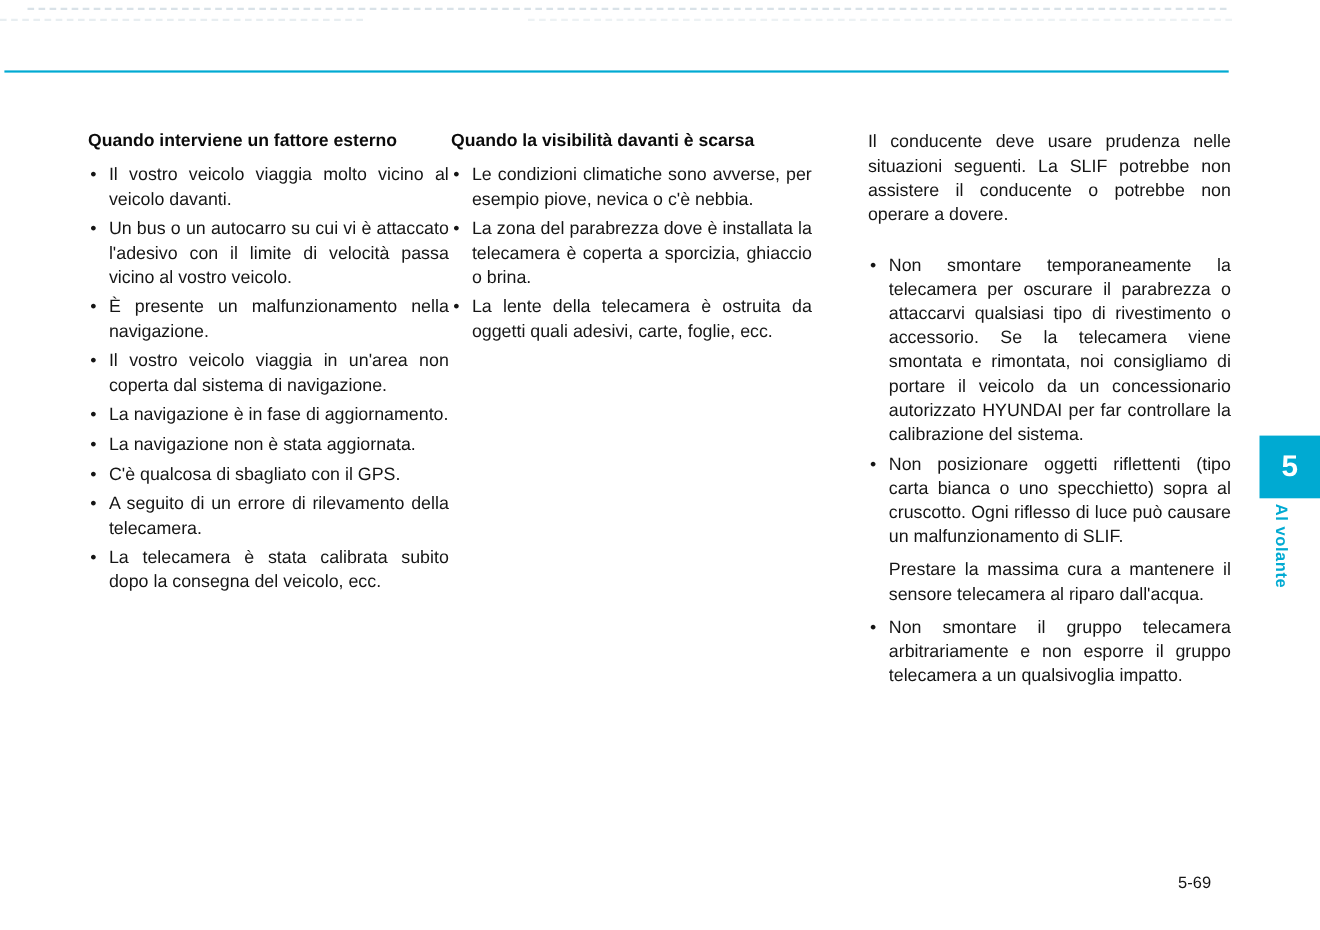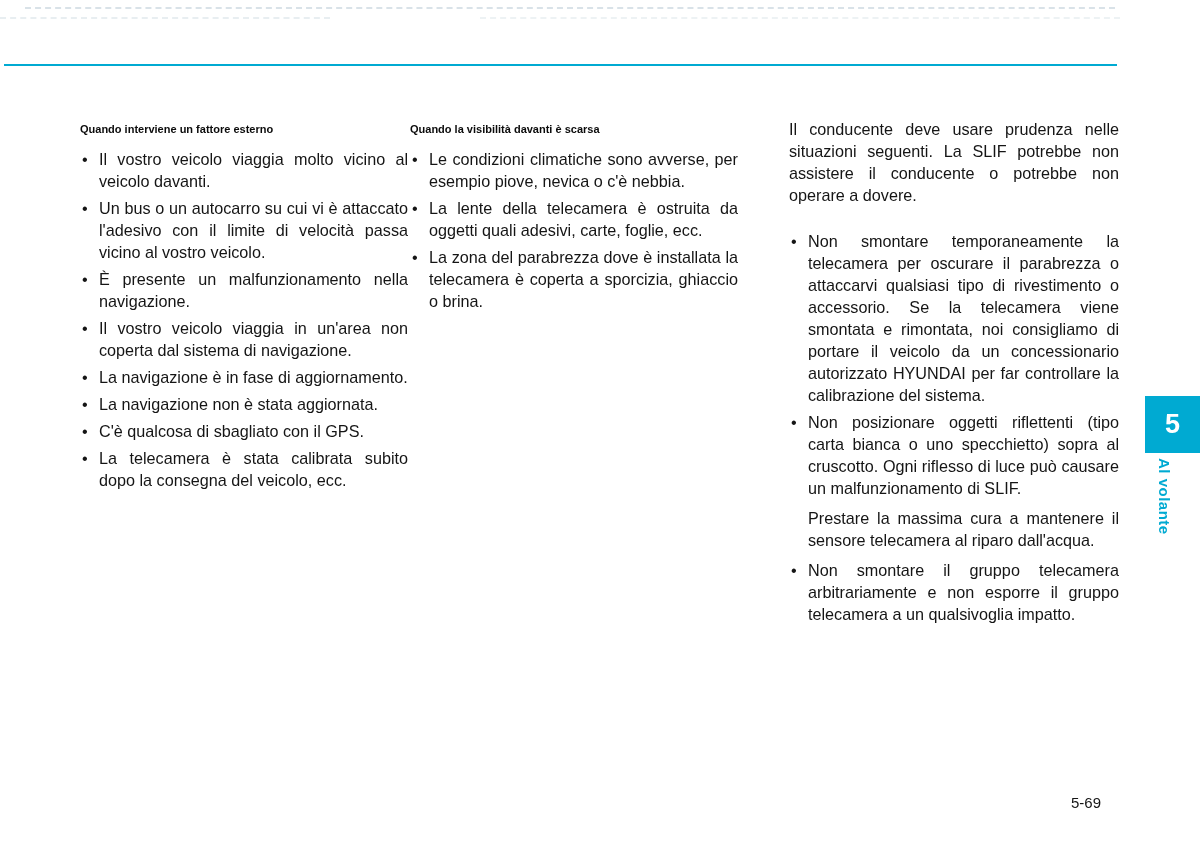--- a/index.html
+++ b/index.html
@@ -51,21 +51,21 @@
     text-align: justify;
     font-size: 16.2px;
     line-height: 22px;
   }
   .col1 { left: 80px;  width: 328px; }
   .col2 { left: 410px; width: 328px; }
   .col3 { left: 789px; width: 330px; }
 
   .col h2 {
     margin: 0 0 8px 0;
-    font-size: 11px;
+    font-size: 16px;
     line-height: 22px;
     font-weight: bold;
     text-align: justify;
     color: #0b0b0b;
   }
 
   .col ul {
     list-style: none;
     margin: 0;
     padding: 0;
@@ -134,30 +134,31 @@
 <section class="col col1">
   <h2>Quando interviene un fattore esterno</h2>
   <ul>
     <li>Il vostro veicolo viaggia molto vicino al veicolo davanti.</li>
     <li>Un bus o un autocarro su cui vi è attaccato l'adesivo con il limite di velocità passa vicino al vostro veicolo.</li>
     <li>È presente un malfunzionamento nella navigazione.</li>
     <li>Il vostro veicolo viaggia in un'area non coperta dal sistema di navigazione.</li>
     <li>La navigazione è in fase di aggiornamento.</li>
     <li>La navigazione non è stata aggiornata.</li>
     <li>C'è qualcosa di sbagliato con il GPS.</li>
+    <li>A seguito di un errore di rilevamento della telecamera.</li>
     <li>La telecamera è stata calibrata subito dopo la consegna del veicolo, ecc.</li>
   </ul>
 </section>
 
 <section class="col col2">
   <h2>Quando la visibilità davanti è scarsa</h2>
   <ul>
     <li>Le condizioni climatiche sono avverse, per esempio piove, nevica o c'è nebbia.</li>
+    <li>La zona del parabrezza dove è installata la telecamera è coperta a sporcizia, ghiaccio o brina.</li>
     <li>La lente della telecamera è ostruita da oggetti quali adesivi, carte, foglie, ecc.</li>
-    <li>La zona del parabrezza dove è installata la telecamera è coperta a sporcizia, ghiaccio o brina.</li>
   </ul>
 </section>
 
 <section class="col col3">
   <p class="intro">Il conducente deve usare prudenza nelle situazioni seguenti. La SLIF potrebbe non assistere il conducente o potrebbe non operare a dovere.</p>
   <ul>
     <li>Non smontare temporaneamente la telecamera per oscurare il parabrezza o attaccarvi qualsiasi tipo di rivestimento o accessorio. Se la telecamera viene smontata e rimontata, noi consigliamo di portare il veicolo da un concessionario autorizzato HYUNDAI per far controllare la calibrazione del sistema.</li>
     <li>Non posizionare oggetti riflettenti (tipo carta bianca o uno specchietto) sopra al cruscotto. Ogni riflesso di luce può causare un malfunzionamento di SLIF.</li>
     <li class="no-bullet">Prestare la massima cura a mantenere il sensore telecamera al riparo dall'acqua.</li>
     <li>Non smontare il gruppo telecamera arbitrariamente e non esporre il gruppo telecamera a un qualsivoglia impatto.</li>

